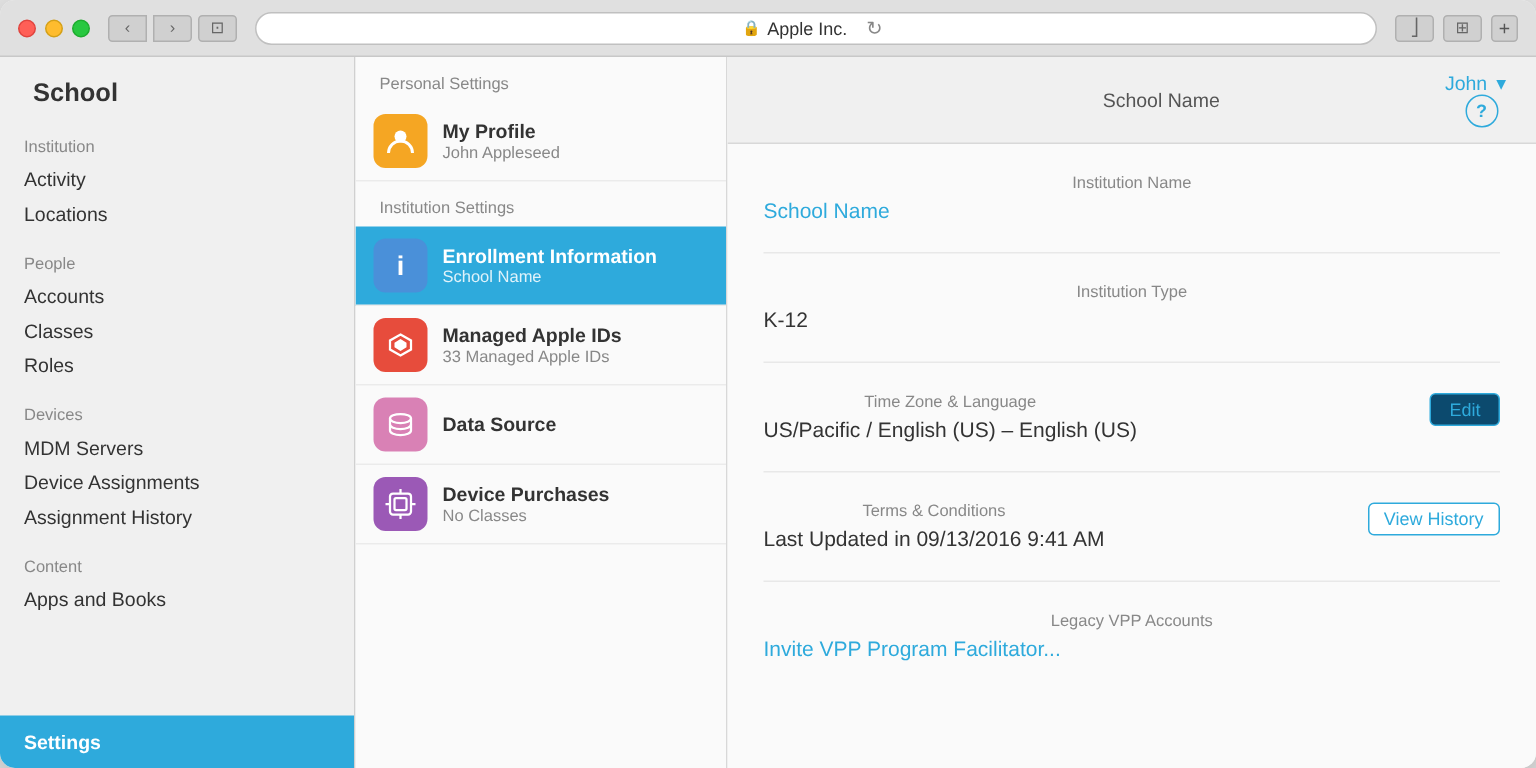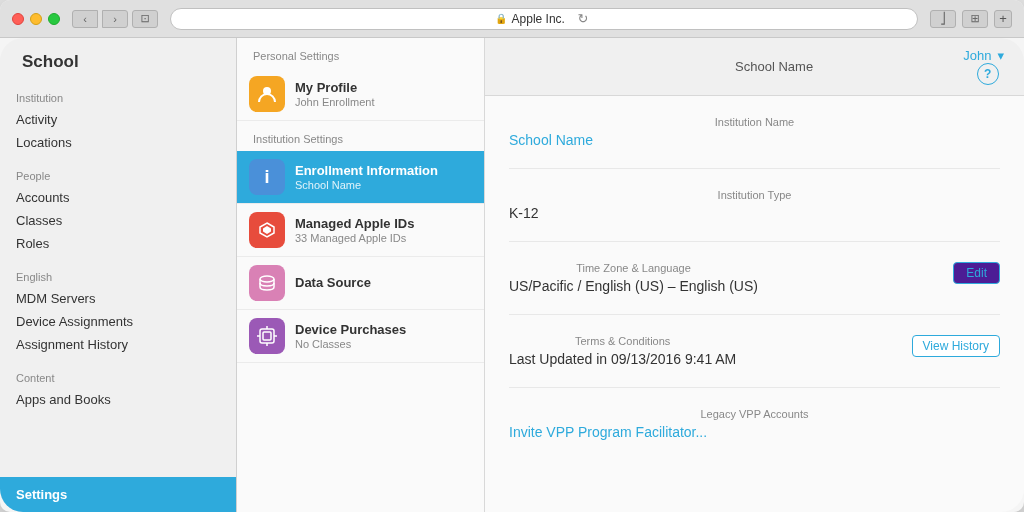--- a/index.html
+++ b/index.html
@@ -130,21 +130,20 @@
       align-items: center;
       justify-content: center;
       font-size: 13px;
       color: #555;
     }
     
     .main-content {
       display: flex;
       flex: 1;
       overflow: hidden;
-      border-radius: 23px;
     }
     
     .sidebar {
       width: 237px;
       background: #f0f0f0;
       border-right: 1px solid #d0d0d0;
       display: flex;
       flex-direction: column;
       overflow-y: auto;
       flex-shrink: 0;
@@ -321,21 +320,21 @@
       cursor: pointer;
     }
     .field-row {
       display: flex;
       align-items: flex-start;
       justify-content: space-between;
     }
     .edit-btn {
       border: 1px solid #2eaadc;
       color: #2eaadc;
-      background: #4c1d95;
+      background: #0c4a6e;
       border-radius: 4px;
       padding: 3px 12px;
       font-size: 12px;
       cursor: pointer;
     }
     .view-history-btn {
       border: 1px solid #2eaadc;
       color: #2eaadc;
       background: white;
       border-radius: 4px;
@@ -385,21 +384,21 @@
       <div class="sidebar-item">Activity</div>
       <div class="sidebar-item">Locations</div>
 
       <div class="sidebar-spacer"></div>
       <div class="sidebar-section-label">People</div>
       <div class="sidebar-item">Accounts</div>
       <div class="sidebar-item">Classes</div>
       <div class="sidebar-item">Roles</div>
 
       <div class="sidebar-spacer"></div>
-      <div class="sidebar-section-label">English</div>
+      <div class="sidebar-section-label">Devices</div>
       <div class="sidebar-item">MDM Servers</div>
       <div class="sidebar-item">Device Assignments</div>
       <div class="sidebar-item">Assignment History</div>
 
       <div class="sidebar-spacer"></div>
       <div class="sidebar-section-label">Content</div>
       <div class="sidebar-item">Apps and Books</div>
 
       <div class="sidebar-spacer" style="flex:1"></div>
       <div class="sidebar-active-bottom">Settings</div>
@@ -410,21 +409,21 @@
 
       <div class="panel-item">
         <div class="item-icon icon-orange" style="font-size:20px;">
           <svg width="22" height="22" viewBox="0 0 22 22" fill="none">
             <circle cx="11" cy="8" r="4" fill="white"></circle>
             <path d="M3 19c0-4.4 3.6-8 8-8s8 3.6 8 8" stroke="white" stroke-width="2" fill="none"></path>
           </svg>
         </div>
         <div class="panel-item-text">
           <div class="panel-item-title">My Profile</div>
-          <div class="panel-item-subtitle">John Enrollment</div>
+          <div class="panel-item-subtitle">John Appleseed</div>
         </div>
       </div>
 
       <div class="panel-section-label">Institution Settings</div>
 
       <div class="panel-item active">
         <div class="item-icon icon-blue" style="font-size:18px; font-weight:700; letter-spacing:0;">
           i
         </div>
         <div class="panel-item-text">

